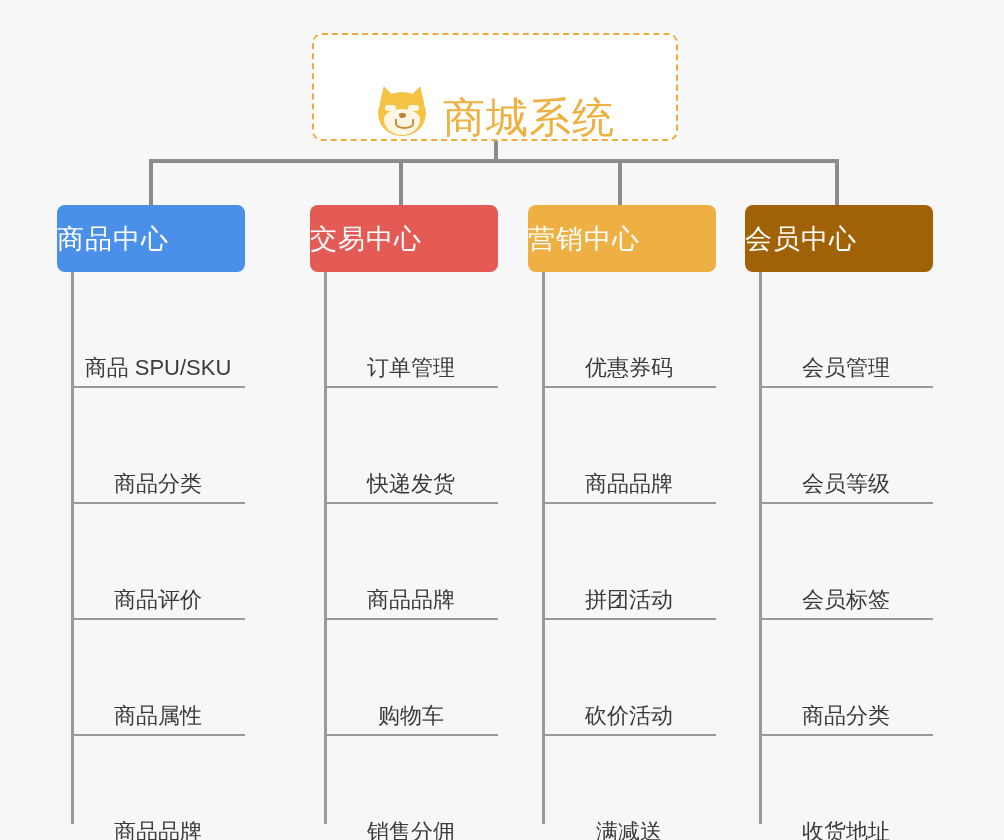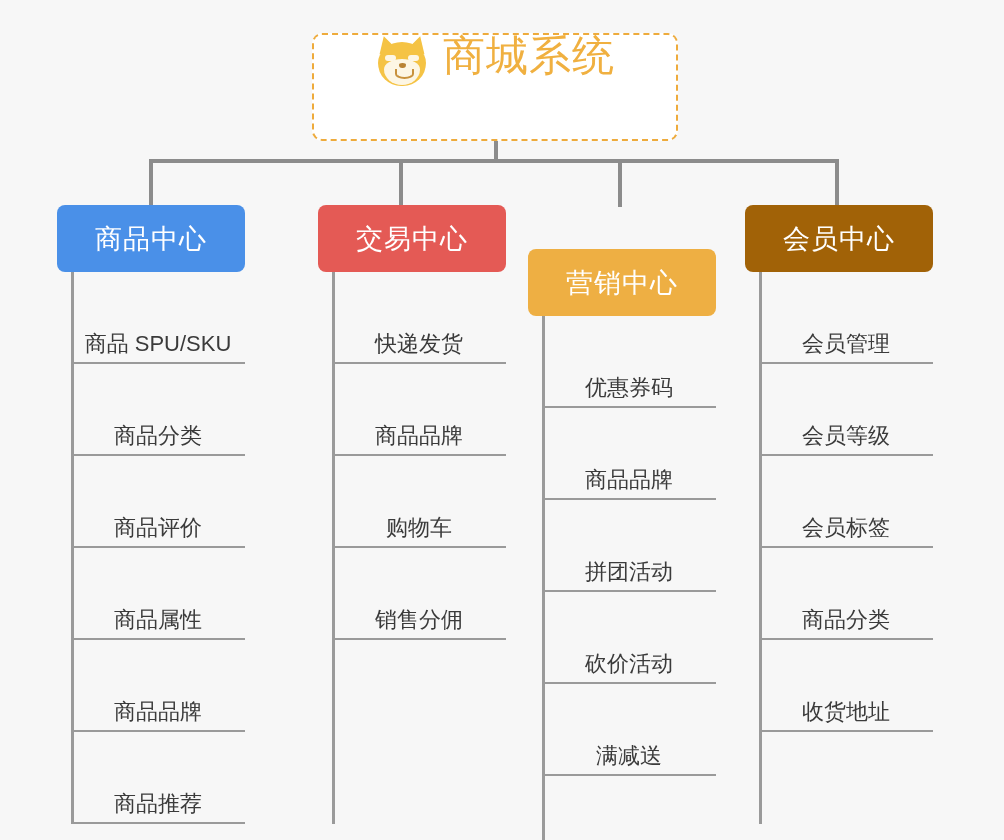--- a/index.html
+++ b/index.html
@@ -24,21 +24,21 @@
     position: absolute;
     left: 312px;
     top: 33px;
     width: 366px;
     height: 108px;
     box-sizing: border-box;
     background: #ffffff;
     border: 2px dashed #eeab3c;
     border-radius: 10px;
     display: flex;
-    align-items: flex-start;
+    align-items: flex-end;
     justify-content: center;
     gap: 14px;
   }
   .root-emoji {
     width: 54px;
     height: 54px;
     position: relative;
     flex: 0 0 auto;
   }
   .root-title {
@@ -114,30 +114,29 @@
   .conn-drop.c2 { left: 618px; }
   .conn-drop.c3 { left: 835px; }
 
   
   .column {
     position: absolute;
     top: 205px;
     width: 188px;
   }
   .column.c0 { left: 57px;  }
-  .column.c1 { left: 310px; margin-left: 8px; }
-  .column.c2 { left: 528px; margin-top: 44px; }
+  .column.c1 { left: 310px; }
+  .column.c2 { left: 528px; }
   .column.c3 { left: 745px; }
 
   .cat-header {
     height: 67px;
     border-radius: 8px;
     display: flex;
     align-items: center;
-    justify-content: center;
     color: #ffffff;
     font-size: 27px;
     letter-spacing: 1px;
     box-sizing: border-box;
   }
   .column.c0 .cat-header { background: #4a90e8; }
   .column.c1 .cat-header { background: #e45a55; }
   .column.c2 .cat-header { background: #eeaf43; }
   .column.c3 .cat-header { background: #a16207; }
 
@@ -154,21 +153,21 @@
   .column.c2 .spine { height: 552px; }
   .column.c3 .spine { height: 552px; }
 
   .leaf-list {
     position: absolute;
     left: 14px;
     top: 67px;
     width: 174px;
   }
   .leaf {
-    height: 92px;
+    height: 116px;
     position: relative;
     box-sizing: border-box;
     border-bottom: 2px solid #9a9a9a;
     display: flex;
     align-items: flex-end;
     justify-content: center;
     padding: 0 6px 6px 6px;
   }
   .leaf-label {
     font-size: 22px;
@@ -233,20 +232,23 @@
     </div>
   </div>
 
   <div class="column c1">
     <div class="cat-header">
       <span>交易中心</span>
     </div>
     <div class="spine"></div>
     <div class="leaf-list">
       <div class="leaf">
+          <span class="leaf-label">订单管理</span>
+        </div>
+      <div class="leaf">
           <span class="leaf-label">快递发货</span>
         </div>
       <div class="leaf">
           <span class="leaf-label">商品品牌</span>
         </div>
       <div class="leaf">
           <span class="leaf-label">购物车</span>
         </div>
       <div class="leaf">
           <span class="leaf-label">销售分佣</span>

